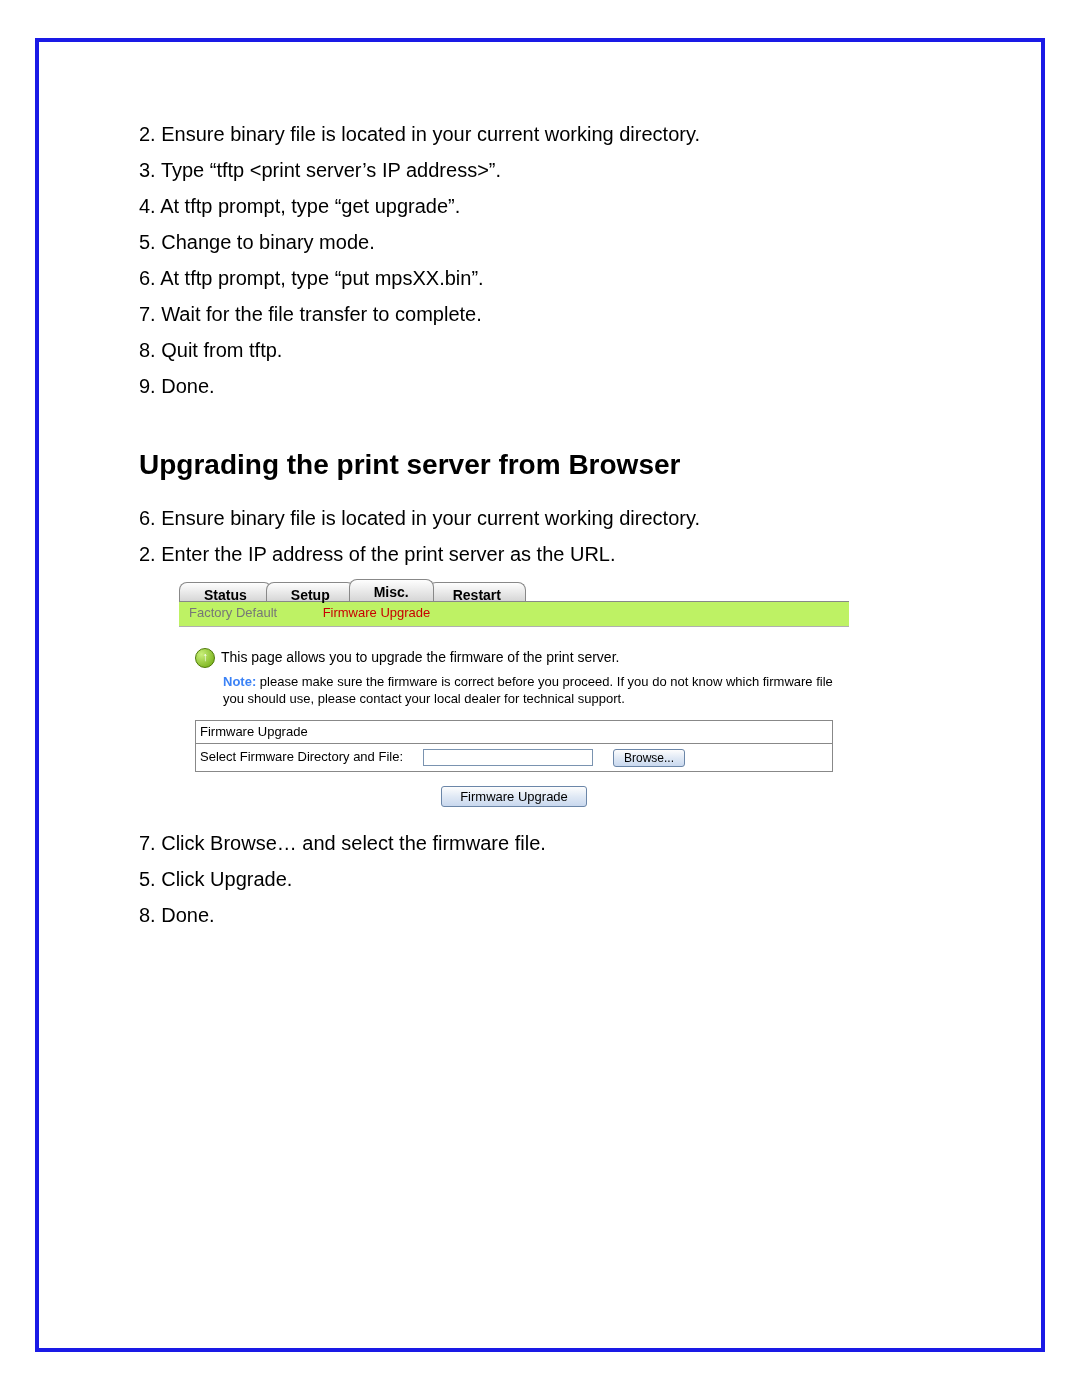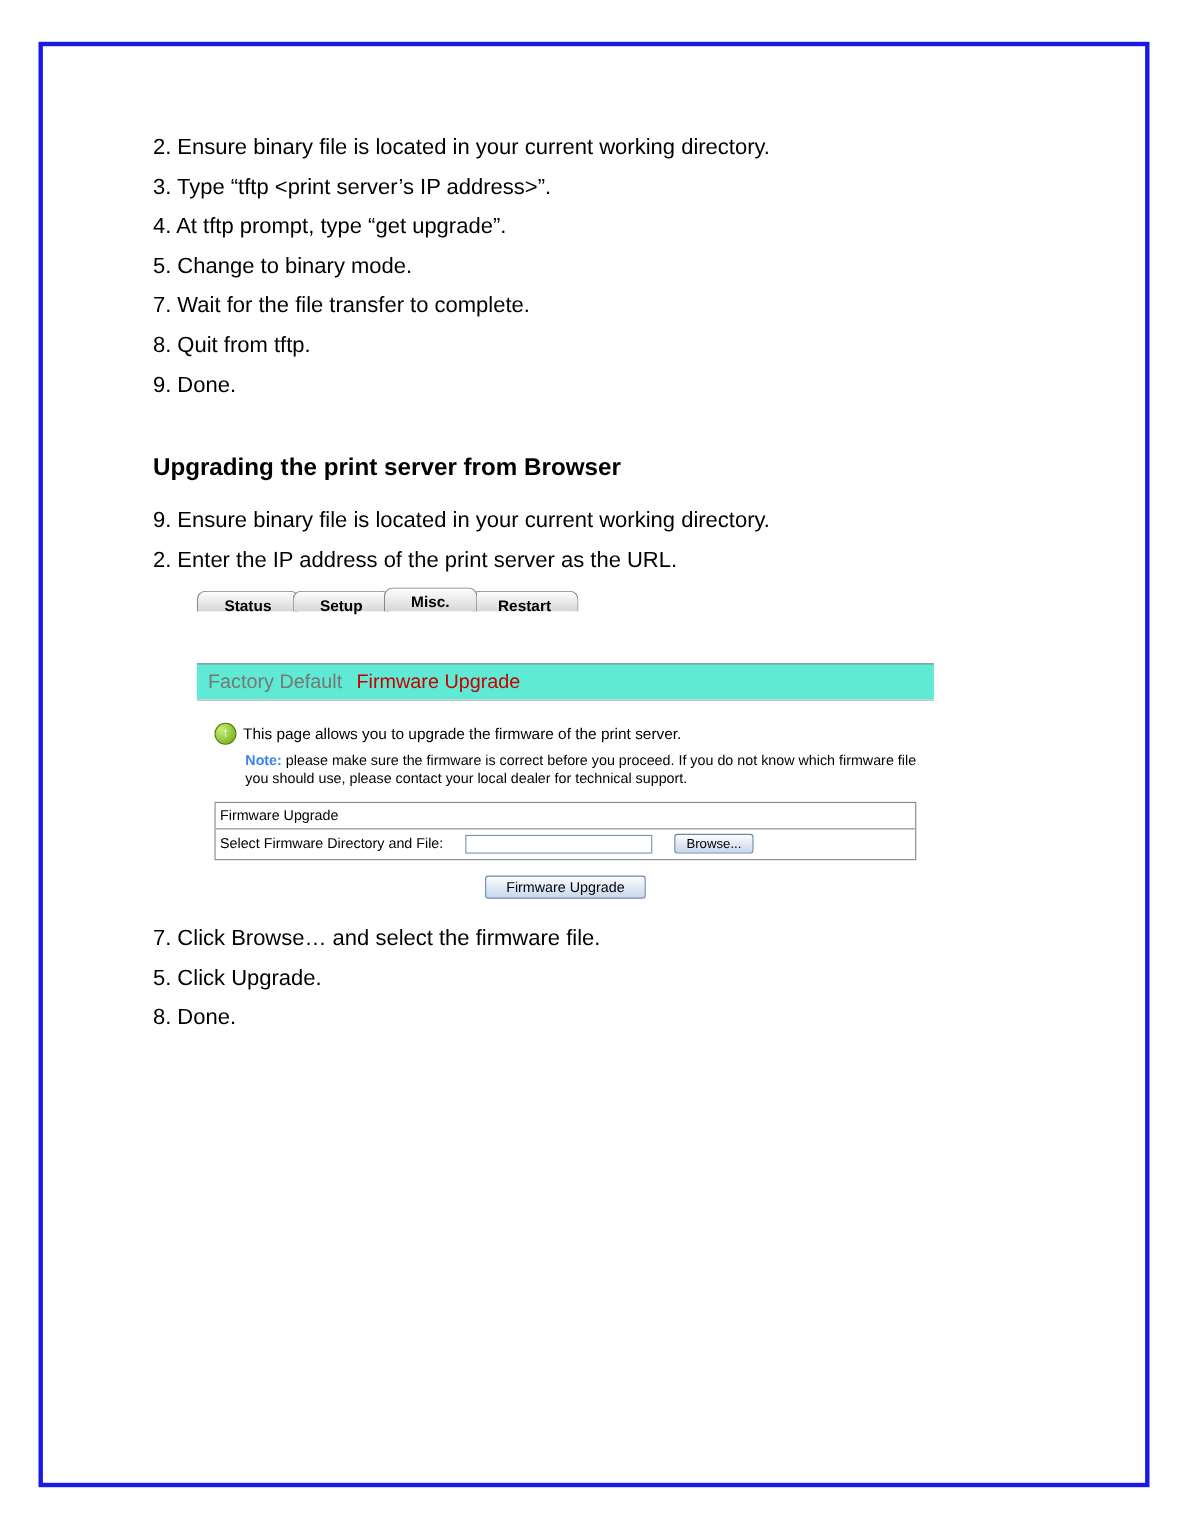--- a/index.html
+++ b/index.html
@@ -21,21 +21,21 @@
   }
   .content {
     font-size: 20px;
     line-height: 1.45;
   }
   .step {
     margin: 0 0 7px 0;
   }
   .section-title {
     font-weight: bold;
-    font-size: 22px;
+    font-size: 28px;
     margin: 44px 0 18px 0;
   }
   
   .shot {
     width: 670px;
     margin: 10px 0 20px 40px;
     font-family: Tahoma, Verdana, sans-serif;
     font-size: 14px;
     color: #000;
   }
@@ -58,24 +58,23 @@
     height: 19px;
     box-sizing: border-box;
     margin-top: 40px;
   }
   .tab.active {
     z-index: 2;
     height: 22px;
   }
   .subbar {
     border-top: 1px solid #888;
-    background: #5eead4;
+    background: #bef264;
     padding: 2px 0 4px 10px;
-    font-size: 18px;
-    margin-top: 47px;
+    font-size: 13px;
   }
   .subbar .fd {
     color: #777;
     display: inline-block;
     width: 130px;
   }
   .subbar .fu {
     color: #c80000;
   }
   .panel {
@@ -159,27 +158,28 @@
 </head>
 <body>
 
 <div class="page-border">
   <div class="content">
 
     <p class="step">2. Ensure binary file is located in your current working directory.</p>
     <p class="step">3. Type “tftp &lt;print server’s IP address&gt;”.</p>
     <p class="step">4. At tftp prompt, type “get upgrade”.</p>
     <p class="step">5. Change to binary mode.</p>
+    <p class="step">6. At tftp prompt, type “put mpsXX.bin”.</p>
     <p class="step">7. Wait for the file transfer to complete.</p>
     <p class="step">8. Quit from tftp.</p>
     <p class="step">9. Done.</p>
 
     <div class="section-title">Upgrading the print server from Browser</div>
 
-    <p class="step">9. Ensure binary file is located in your current working directory.</p>
+    <p class="step">6. Ensure binary file is located in your current working directory.</p>
     <p class="step">2. Enter the IP address of the print server as the URL.</p>
 
     <div class="shot">
       <div class="tabs">
         <div class="tab">Status</div>
         <div class="tab">Setup</div>
         <div class="tab active">Misc.</div>
         <div class="tab">Restart</div>
       </div>
       <div class="subbar">

